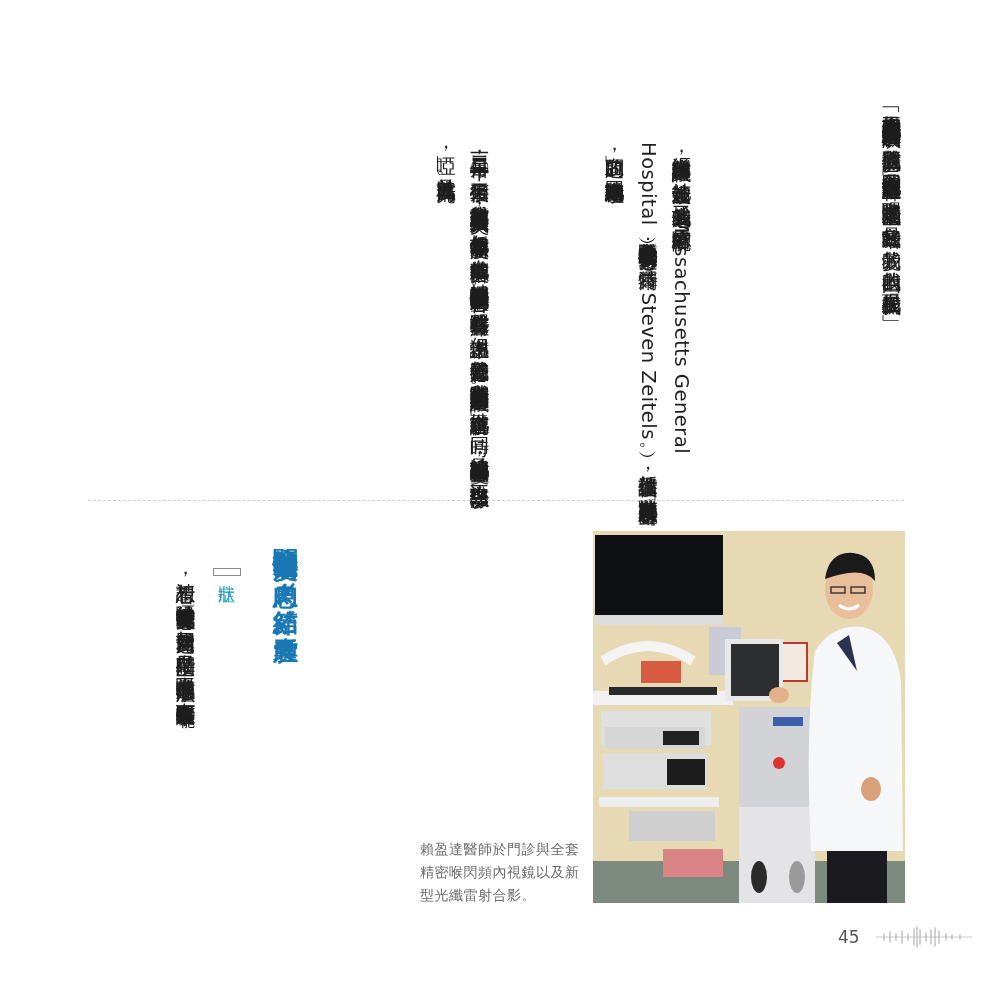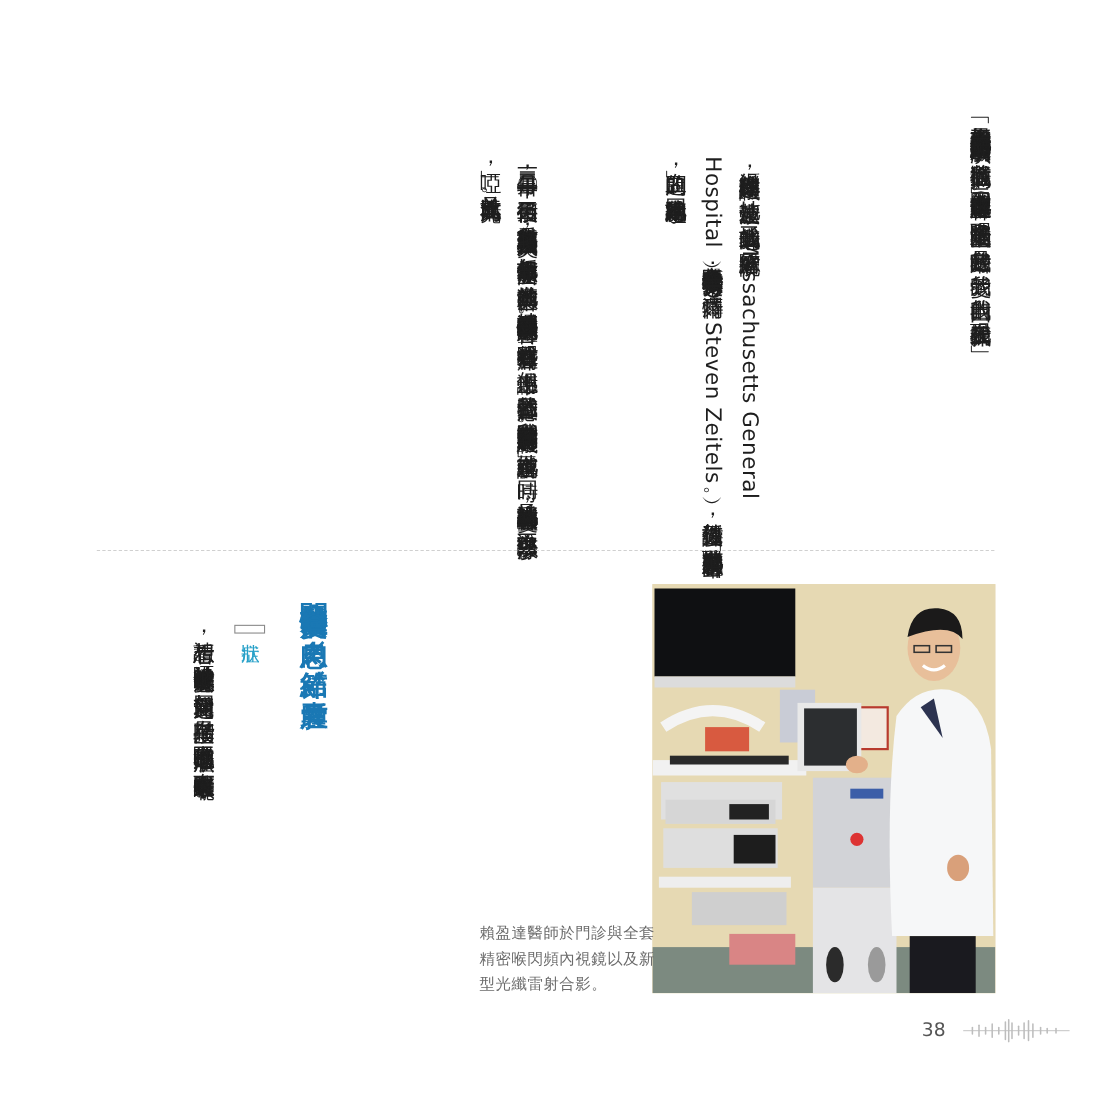--- a/index.html
+++ b/index.html
@@ -47,21 +47,20 @@
     #para4 { left: 92px; top: 567px; height: 340px; width: 110px; }
 
     .photo {
       position: absolute; left: 593px; top: 531px; width: 312px; height: 372px;
       overflow: hidden; background: #e9dcb9;
     }
     .caption {
       position: absolute; left: 420px; top: 838px; width: 165px;
       font-size: 14px; line-height: 23px; color: #6b6b6b;
       letter-spacing: 0.5px;
-      margin-left: 16px;
     }
 
     .page-num {
       position: absolute; left: 838px; top: 927px;
       font-size: 17px; color: #555;
     }
     .wave {
       position: absolute; left: 874px; top: 926px; width: 100px; height: 22px;
     }
   </style>
@@ -139,21 +138,21 @@
 
     <rect x="234" y="320" width="60" height="52" fill="#1a1a1f"></rect>
 
     <ellipse cx="186" cy="164" rx="10" ry="8" fill="#e3b08a"></ellipse>
     <ellipse cx="278" cy="258" rx="10" ry="12" fill="#d9a07a"></ellipse>
   </svg>
 </div>
 
 <div class="caption">賴盈達醫師於門診與全套精密喉閃頻內視鏡以及新型光纖雷射合影。</div>
 
-<div class="page-num">38</div>
+<div class="page-num">45</div>
 
 <svg class="wave" viewBox="0 0 100 22">
   <g stroke="#bdbdbd" stroke-width="1.4" stroke-linecap="round">
     <line x1="2" y1="11" x2="98" y2="11" stroke-width="0.8"></line>
     <line x1="10" y1="8" x2="10" y2="14"></line>
     <line x1="16" y1="6" x2="16" y2="16"></line>
     <line x1="22" y1="8" x2="22" y2="14"></line>
     <line x1="28" y1="5" x2="28" y2="17"></line>
     <line x1="34" y1="8" x2="34" y2="14"></line>
     <line x1="40" y1="3" x2="40" y2="19"></line>

